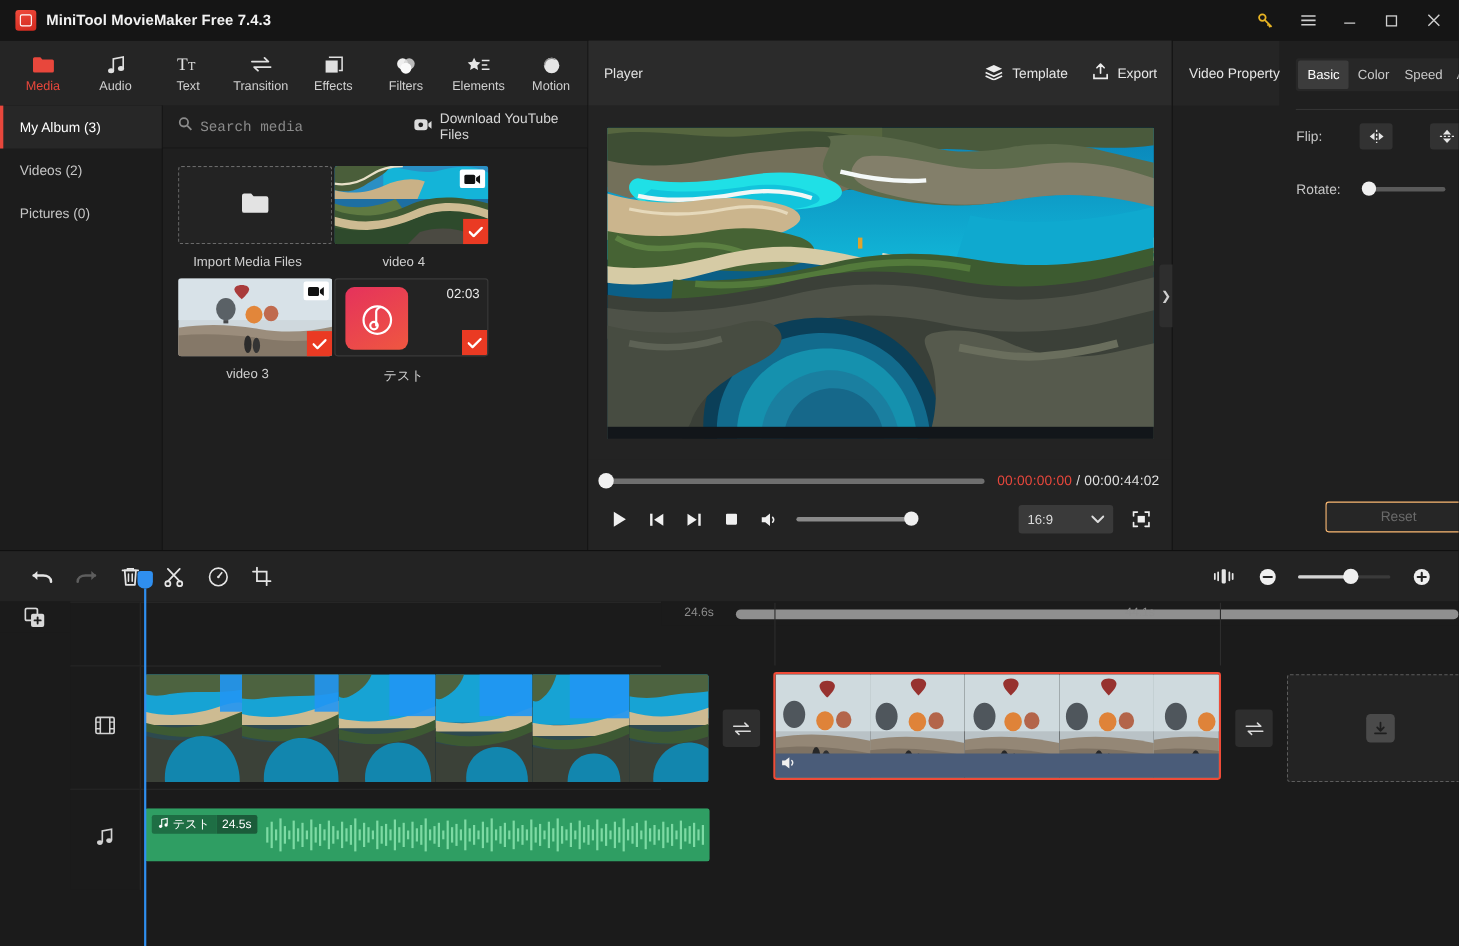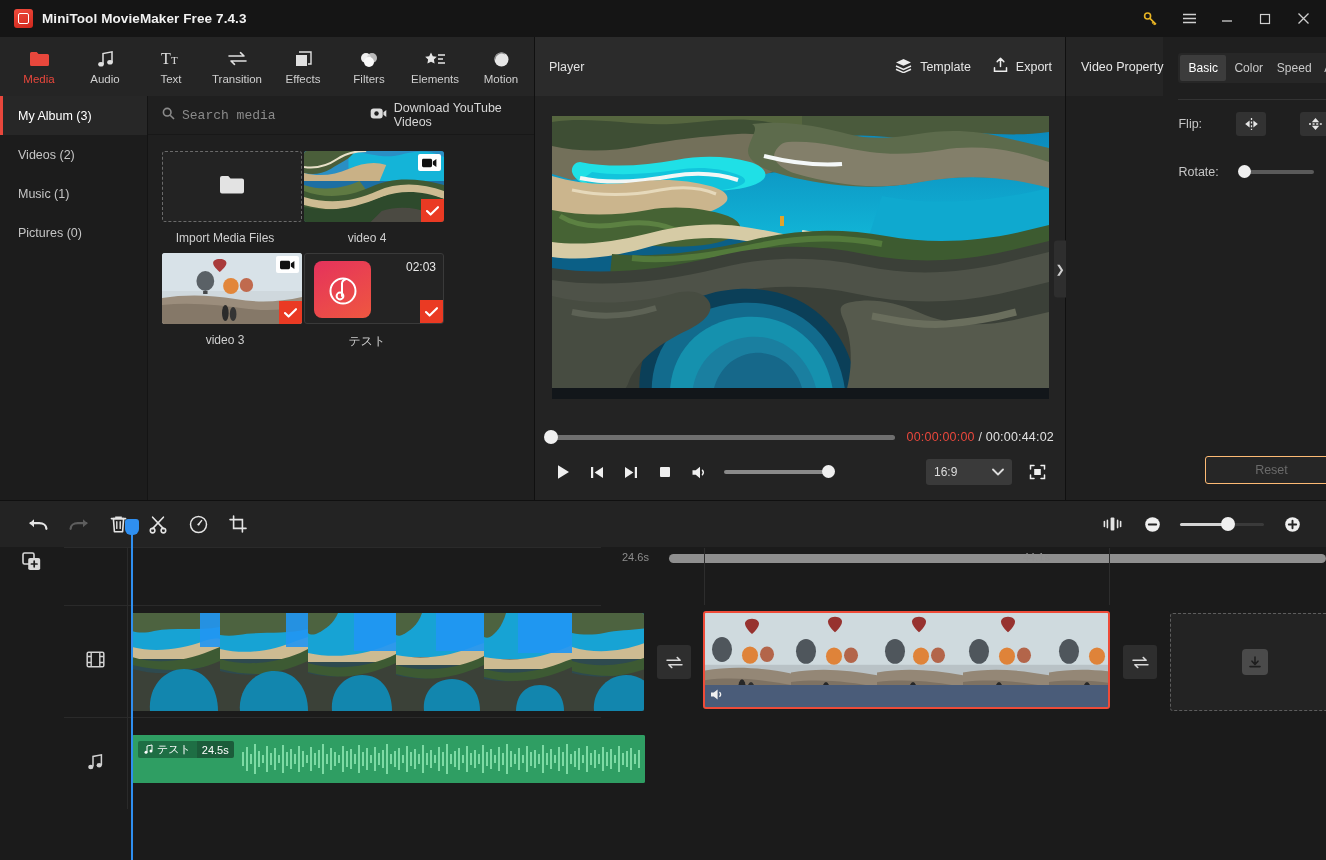--- a/index.html
+++ b/index.html
@@ -338,23 +338,20 @@
 
       <div class="media-area">
         <div class="albums">
           <div class="album-item active">
             <span>My Album (3)</span>
           </div>
           <div class="album-item">
             <span>Videos (2)</span>
           </div>
           <div class="album-item">
-            <span>Music (1)</span>
-          </div>
-          <div class="album-item">
             <span>Pictures (0)</span>
           </div>
         </div>
 
         <div class="media-main">
           <div class="media-top">
             <div class="search-box">
               <span>
                 <svg width="13" height="13" viewBox="0 0 13 13">
                     <circle cx="5.2" cy="5.2" r="3.8" fill="none" stroke="#8b8b8b" stroke-width="1.6"></circle>
@@ -364,21 +361,21 @@
               <input placeholder="Search media" style="">
             </div>
             <div class="yt-btn">
               <span>
                 <svg width="17" height="13" viewBox="0 0 17 13">
                     <rect x="0.7" y="1.5" width="12" height="10" rx="3" fill="#dcdcdc"></rect>
                     <path d="M13.4 5.2L16.3 3v7l-2.9-2.2z" fill="#dcdcdc"></path>
                     <circle cx="6.5" cy="6.5" r="2.2" fill="#1f1f1f"></circle>
                   </svg>
               </span>
-              <span>Download YouTube Videos</span>
+              <span>Download YouTube Files</span>
             </div>
           </div>
 
           <div class="media-grid">
 
             <div class="mcell">
               <div class="mthumb dashed">
                 <span>
                   <svg width="26" height="21" viewBox="0 0 26 21">
                       <path d="M1 4a2 2 0 0 1 2-2h6.3l2.2 2.5H23a2 2 0 0 1 2 2v11a2 2 0 0 1-2 2H3a2 2 0 0 1-2-2z" fill="#e3e3e3"></path>

